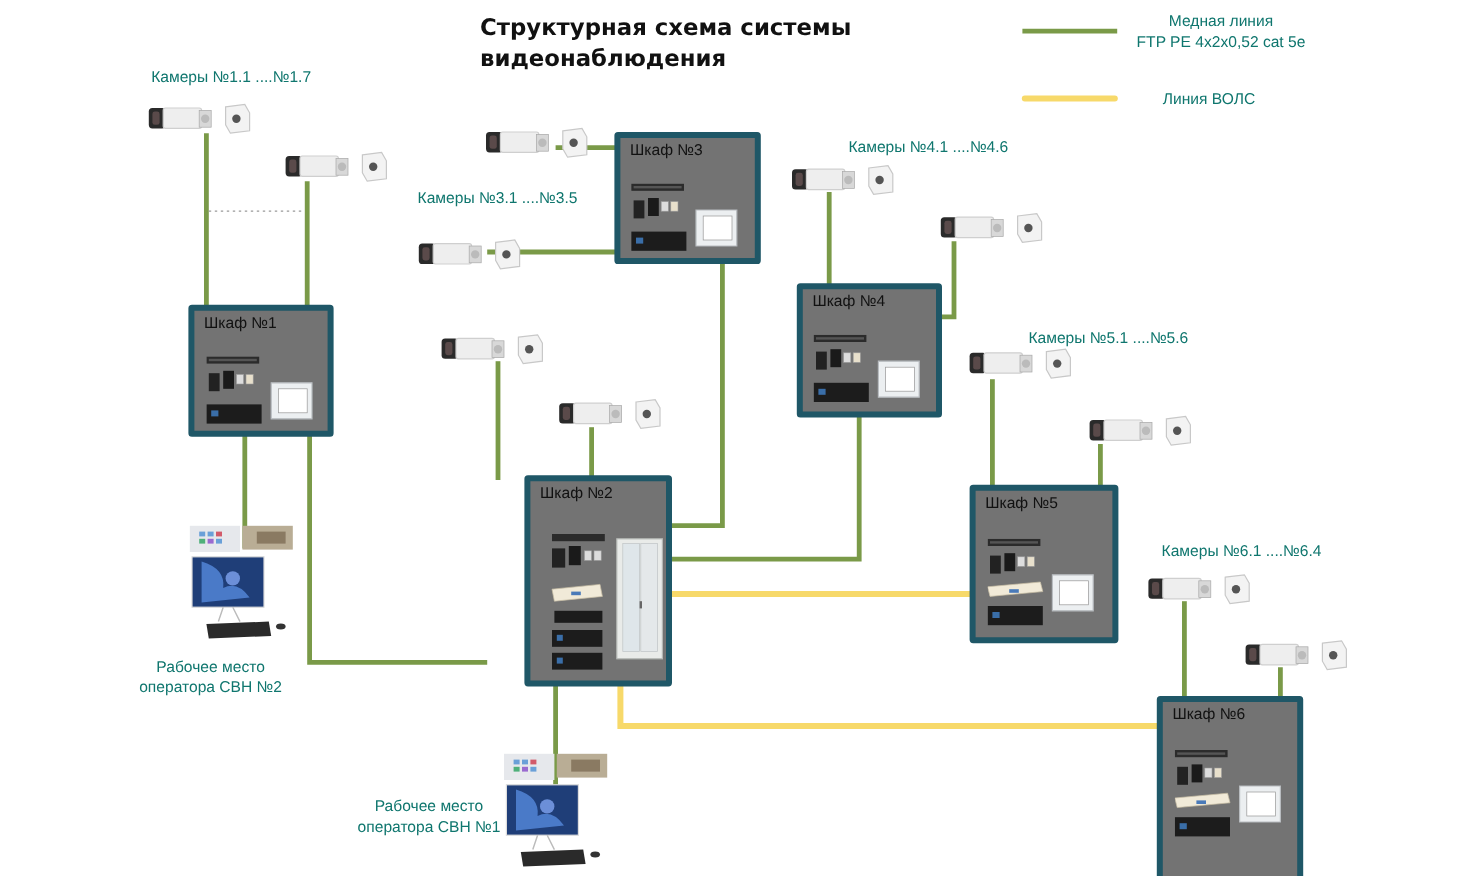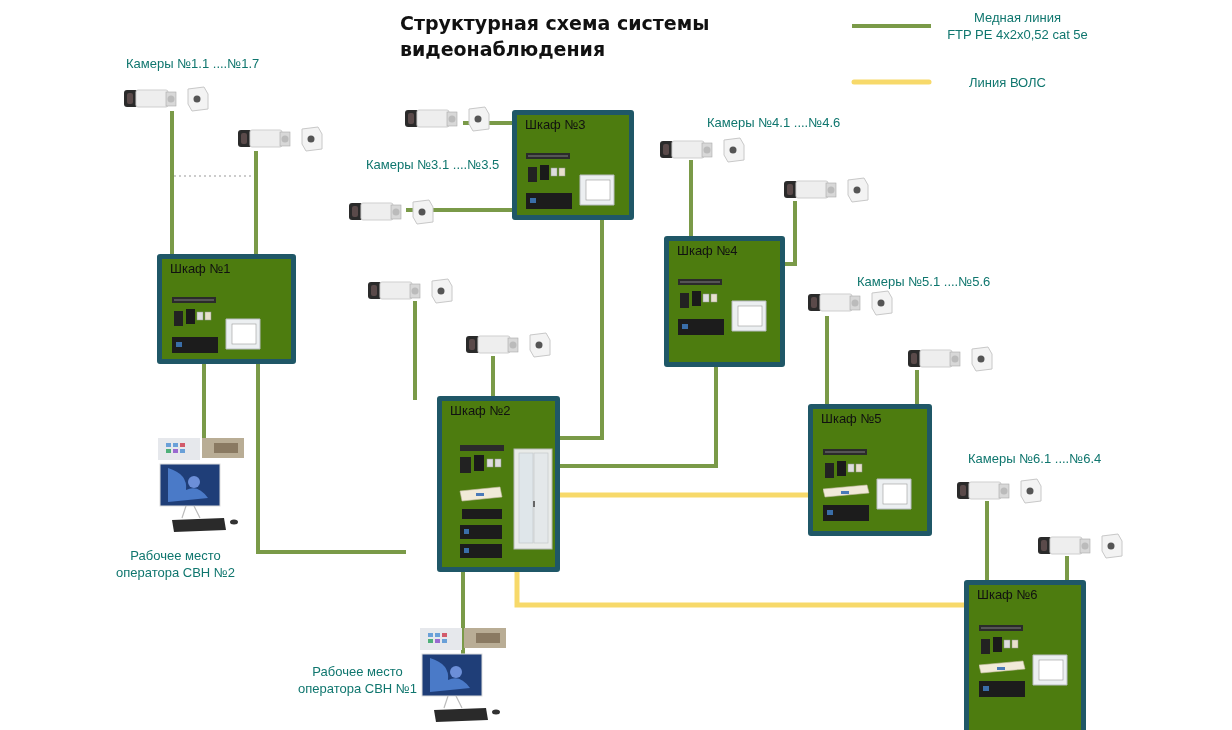--- a/index.html
+++ b/index.html
@@ -1,21 +1,21 @@
 <!DOCTYPE html>
 <html><head>
 <meta charset="utf-8">
 <style>
   html,body{margin:0;padding:0;background:#ffffff;}
   body{width:1232px;height:730px;position:relative;overflow:hidden;font-family:"Liberation Sans","DejaVu Sans",sans-serif;color:#111;}
   .title{position:absolute;left:400px;top:10px;width:345px;text-align:left;font-weight:bold;font-size:19px;line-height:26px;font-family:"DejaVu Sans",sans-serif;}
   .lbl{position:absolute;font-size:13px;white-space:nowrap;color:#0f766e;}
   .lbl.center{text-align:center;line-height:17px;}
   #wires{position:absolute;left:0;top:0;}
-  .cab{position:absolute;border:5px solid #1f5767;border-radius:3px;background:#4d7c0f;box-sizing:border-box;}
+  .cab{position:absolute;border:5px solid #1f5767;border-radius:3px;background:#737373;box-sizing:border-box;}
   .cab .cname{position:absolute;left:8px;top:2px;font-size:13px;}
   .eq{position:absolute;}
   .cam{position:absolute;width:92px;height:30px;}
   .ws{position:absolute;width:88px;height:100px;}
 </style>
 </head>
 <body>
 
 <svg id="wires" width="1232" height="730">
   <g stroke="#7a9a48" stroke-width="4" fill="none" stroke-linecap="square">
@@ -63,21 +63,21 @@
   <div>видеонаблюдения</div>
 </div>
 
 <div class="lbl center" style="left:935px;top:9px;width:165px;">
   <div>Медная линия</div>
   <div>FTP PE 4x2x0,52 cat 5e</div>
 </div>
 <div class="lbl" style="left:969px;top:75px;">Линия ВОЛС</div>
 
 <div class="lbl" style="left:126px;top:56px;">Камеры №1.1 ....№1.7</div>
-<div class="lbl" style="left:366px;top:157px;">Камеры №3.1 ....№3.5</div>
+<div class="lbl" style="left:348px;top:157px;">Камеры №3.1 ....№3.5</div>
 <div class="lbl" style="left:707px;top:115px;">Камеры №4.1 ....№4.6</div>
 <div class="lbl" style="left:857px;top:274px;">Камеры №5.1 ....№5.6</div>
 <div class="lbl" style="left:968px;top:451px;">Камеры №6.1 ....№6.4</div>
 
 <div class="cam" style="left:122px;top:84px;">
   <svg width="92" height="30" viewBox="0 0 92 30">
     <rect x="2" y="6" width="14" height="17" rx="3" fill="#2a2a2a"></rect>
     <rect x="5" y="9" width="6" height="11" rx="2" fill="#5a4a4a"></rect>
     <rect x="14" y="6" width="32" height="17" rx="2" fill="#eeeeee" stroke="#cfcfcf"></rect>
     <rect x="44" y="8" width="10" height="14" fill="#d8d8d8" stroke="#aaa" stroke-width="0.6"></rect>
@@ -201,21 +201,21 @@
     <rect x="2" y="6" width="14" height="17" rx="3" fill="#2a2a2a"></rect>
     <rect x="5" y="9" width="6" height="11" rx="2" fill="#5a4a4a"></rect>
     <rect x="14" y="6" width="32" height="17" rx="2" fill="#eeeeee" stroke="#cfcfcf"></rect>
     <rect x="44" y="8" width="10" height="14" fill="#d8d8d8" stroke="#aaa" stroke-width="0.6"></rect>
     <circle cx="49" cy="15" r="3.5" fill="#bbb"></circle>
     <path d="M66 5 L82 3 L86 10 L86 25 L70 27 L66 20 Z" fill="#f3f3f3" stroke="#c8c8c8"></path>
     <circle cx="75" cy="15" r="3.5" fill="#555"></circle>
   </svg>
 </div>
 
-<div class="cab" style="left:157px;top:254px;width:139px;height:110px;padding-left:35px;">
+<div class="cab" style="left:157px;top:254px;width:121px;height:110px;padding-left:35px;">
   <span class="cname">Шкаф №1</span>
   <div class="eq small" style="left:10px;top:38px;">
   <svg width="90" height="70" viewBox="0 0 90 70">
     <rect x="0" y="0" width="44" height="6" fill="#2b2b2b"></rect>
     <rect x="2" y="2" width="40" height="2" fill="#555"></rect>
     <rect x="2" y="14" width="9" height="15" fill="#222"></rect>
     <rect x="14" y="12" width="9" height="15" fill="#1a1a1a"></rect>
     <rect x="25" y="15" width="6" height="8" fill="#ddd" stroke="#999" stroke-width="0.5"></rect>
     <rect x="33" y="15" width="6" height="8" fill="#e8e0cc" stroke="#999" stroke-width="0.5"></rect>
     <rect x="0" y="40" width="46" height="16" fill="#1c1c1c"></rect>
@@ -237,21 +237,21 @@
     <rect x="25" y="15" width="6" height="8" fill="#ddd" stroke="#999" stroke-width="0.5"></rect>
     <rect x="33" y="15" width="6" height="8" fill="#e8e0cc" stroke="#999" stroke-width="0.5"></rect>
     <rect x="0" y="40" width="46" height="16" fill="#1c1c1c"></rect>
     <rect x="4" y="45" width="6" height="5" fill="#3a6ea8"></rect>
     <path d="M54 22 L88 22 L88 52 L54 52 Z" fill="#eceff1" stroke="#b8bcc0"></path>
     <rect x="60" y="27" width="24" height="20" fill="#fff" stroke="#999" stroke-width="0.6"></rect>
   </svg>
 </div>
 </div>
 
-<div class="cab" style="left:664px;top:236px;width:121px;height:131px;">
+<div class="cab" style="left:664px;top:236px;width:121px;height:112px;">
   <span class="cname">Шкаф №4</span>
   <div class="eq small" style="left:9px;top:38px;">
   <svg width="90" height="70" viewBox="0 0 90 70">
     <rect x="0" y="0" width="44" height="6" fill="#2b2b2b"></rect>
     <rect x="2" y="2" width="40" height="2" fill="#555"></rect>
     <rect x="2" y="14" width="9" height="15" fill="#222"></rect>
     <rect x="14" y="12" width="9" height="15" fill="#1a1a1a"></rect>
     <rect x="25" y="15" width="6" height="8" fill="#ddd" stroke="#999" stroke-width="0.5"></rect>
     <rect x="33" y="15" width="6" height="8" fill="#e8e0cc" stroke="#999" stroke-width="0.5"></rect>
     <rect x="0" y="40" width="46" height="16" fill="#1c1c1c"></rect>

